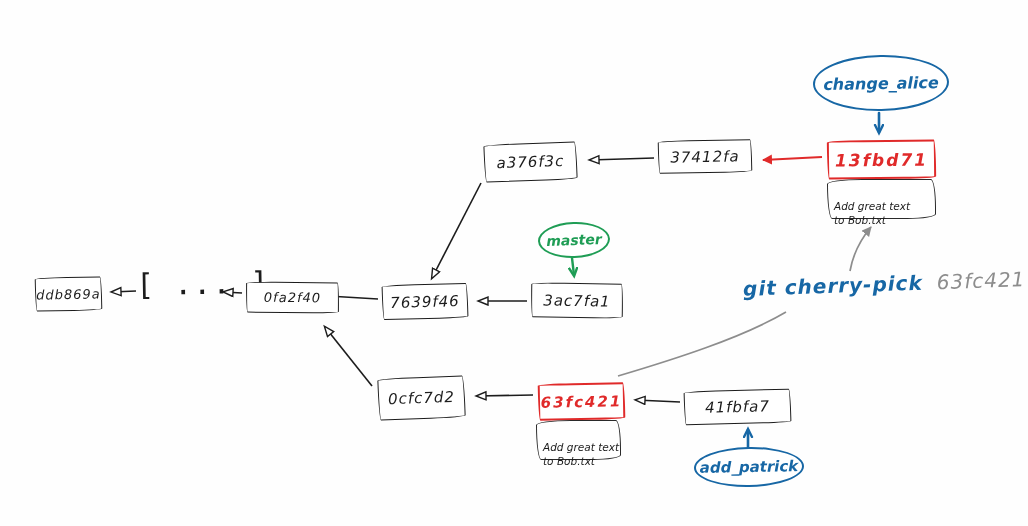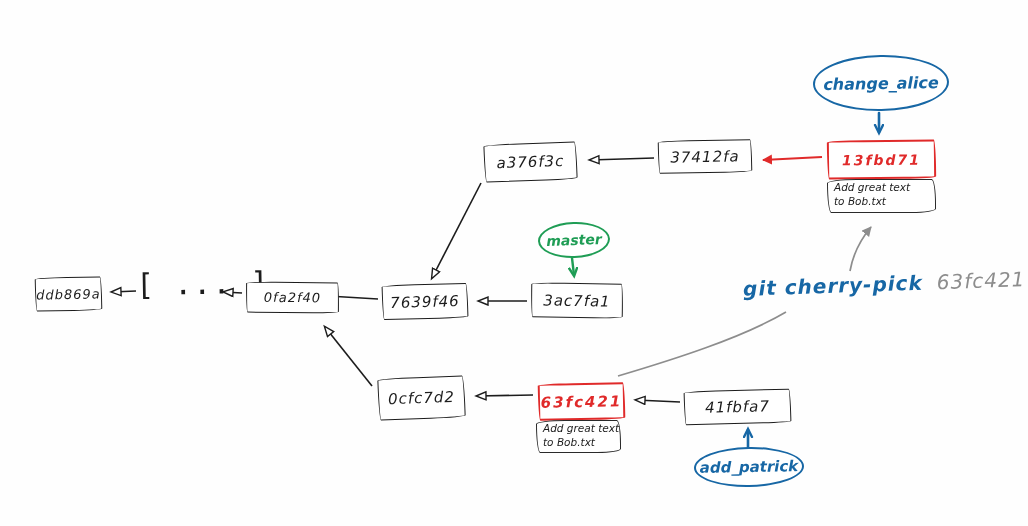--- a/index.html
+++ b/index.html
@@ -28,33 +28,33 @@
     font-size: 15px;
     letter-spacing: 1px;
     color: #1c1c1c;
     box-sizing: border-box;
     white-space: nowrap;
   }
   .box.red {
     border: 2.6px solid #e02a2a;
     color: #e02a2a;
     font-weight: bold;
-    font-size: 14px;
+    font-size: 17px;
     letter-spacing: 2px;
   }
   .msg {
     position: absolute;
     background: #ffffff;
     border: 1.4px solid #2a2a2a;
     border-radius: 55px 8px 45px 8px / 8px 45px 8px 55px;
     font-style: italic;
     font-size: 10.5px;
     line-height: 1.35;
     color: #1c1c1c;
-    padding: 0 6px;
+    padding: 19px 6px;
     box-sizing: border-box;
     white-space: nowrap;
   }
   .ellipse {
     position: absolute;
     display: flex;
     align-items: center;
     justify-content: center;
     background: #ffffff;
     border-radius: 50%;

